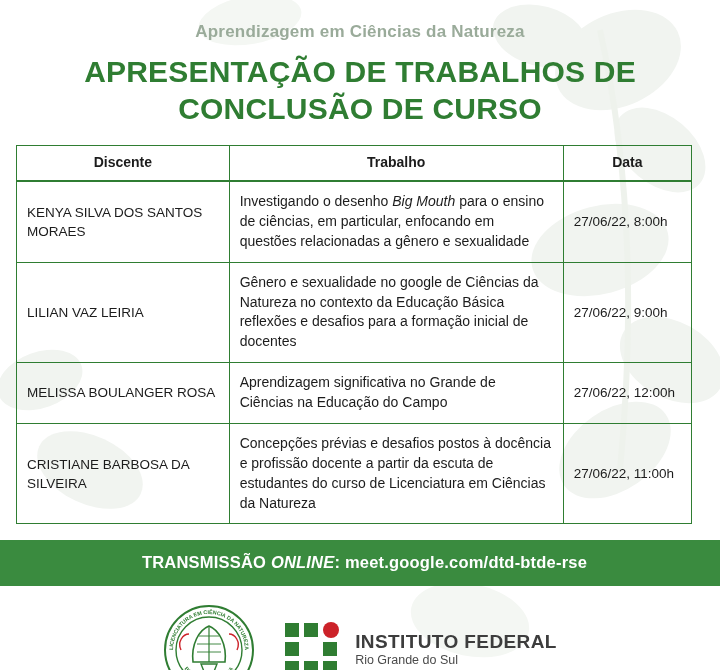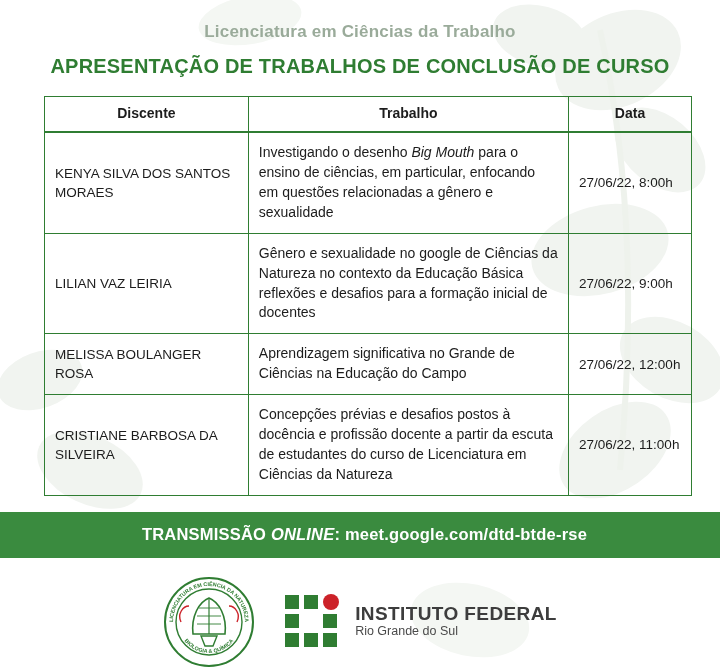--- a/index.html
+++ b/index.html
@@ -31,29 +31,29 @@
     color: #9aab9a;
     font-size: 17px;
     font-weight: bold;
     padding-top: 22px;
     letter-spacing: .2px;
   }
 
   .title {
     text-align: center;
     color: #2f7d32;
-    font-size: 20px;
+    font-size: 30px;
     font-weight: bold;
     line-height: 1.22;
     padding: 12px 40px 0 40px;
     letter-spacing: .2px;
   }
 
   .table-wrap {
-    padding: 18px 28px 0 44px;
+    padding: 18px 28px 0 16px;
   }
 
   table {
     width: 100%;
     border-collapse: collapse;
     table-layout: fixed;
   }
 
   th, td {
     border: 1px solid #2f7d32;
@@ -152,21 +152,21 @@
     </g>
     <g fill="#f4f7f3">
       <ellipse cx="470" cy="620" rx="60" ry="36" transform="rotate(12 470 620)"></ellipse>
       <ellipse cx="250" cy="20" rx="52" ry="24" transform="rotate(-10 250 20)"></ellipse>
     </g>
   </svg>
 </div>
 
 <div class="content">
 
-  <div class="subtitle">Licenciatura em Ciências da Trabalho</div>
+  <div class="subtitle">Aprendizagem em Ciências da Natureza</div>
 
   <div class="title">APRESENTAÇÃO DE TRABALHOS DE CONCLUSÃO DE CURSO</div>
 
   <div class="table-wrap">
     <table>
       <colgroup>
         <col class="c-discente">
         <col class="c-trabalho">
         <col class="c-data">
       </colgroup>

